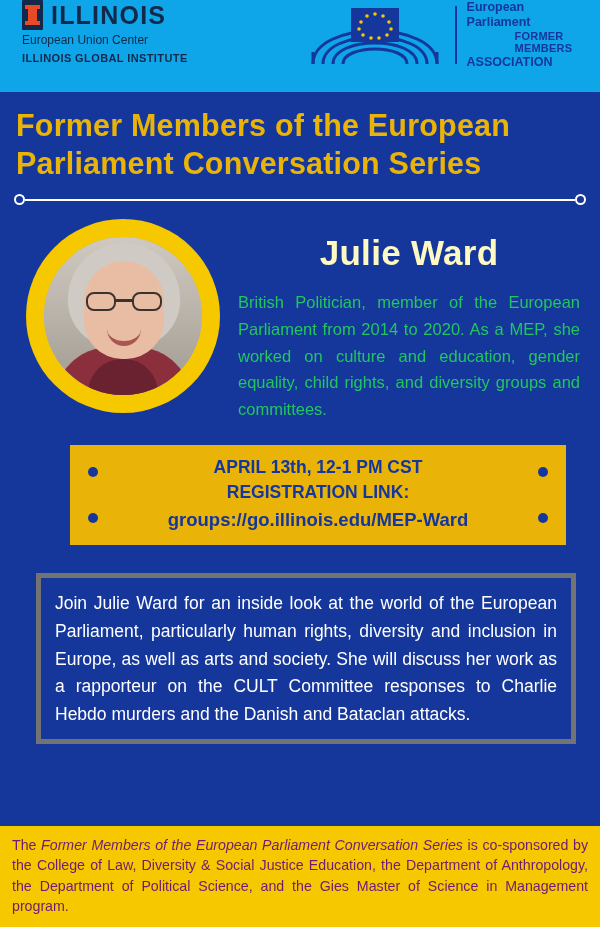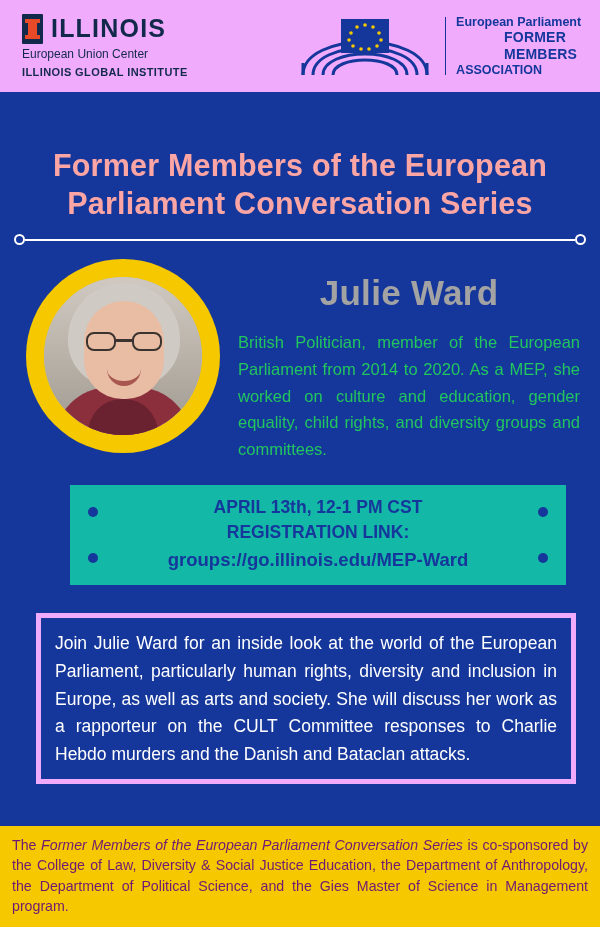--- a/index.html
+++ b/index.html
@@ -18,24 +18,24 @@
     width: 600px;
     height: 927px;
     background: #15379b;
     box-sizing: border-box;
     display: flex;
     flex-direction: column;
   }
 
   
   .header {
-    background: #f0abfc;
+    background: #0ea5e9;
     height: 92px;
     display: flex;
-    align-items: center;
+    align-items: flex-start;
     padding: 0 10px;
     box-sizing: border-box;
     position: relative;
   }
   .illinois-block {
     display: flex;
     flex-direction: column;
     justify-content: center;
     padding-left: 12px;
     width: 230px;
@@ -108,29 +108,28 @@
     width: 2px;
     height: 58px;
     background: #15379b;
     margin: 0 10px;
   }
   .ep-text {
     color: #15379b;
     line-height: 1.18;
   }
   .ep-text .l1 { font-size: 12.5px; font-weight: bold; }
-  .ep-text .l2 { font-size: 14px; font-weight: bold; letter-spacing: 0.2px; margin-left: 48px;}
+  .ep-text .l2 { font-size: 11px; font-weight: bold; letter-spacing: 0.2px; margin-left: 48px;}
   .ep-text .l3 { font-size: 12.5px; font-weight: bold; }
 
   
   .title-wrap {
-    text-align: center;
-    color: #fca5a5;
+    text-align: left;
+    color: #eab308;
     padding: 14px 16px 4px 16px;
-    margin-top: 40px;
   }
   .title-line {
     font-size: 30.5px;
     font-weight: bold;
     line-height: 1.25;
     letter-spacing: 0.2px;
   }
 
   .divider-row {
     display: flex;
@@ -236,39 +235,39 @@
     width: 70px; height: 36px;
     background: #6b2230;
     border-radius: 34px 34px 0 0;
   }
 
   .speaker-text {
     flex: 1;
     padding-left: 18px;
   }
   .speaker-name {
-    color: #a3a3a3;
+    color: #fef9c3;
     font-size: 35px;
     font-weight: bold;
     text-align: center;
     margin-top: 14px;
     margin-bottom: 16px;
     letter-spacing: 0.3px;
   }
   .speaker-bio {
     color: #22c55e;
     font-size: 16.5px;
     line-height: 1.62;
     text-align: justify;
     text-align-last: left;
   }
 
   
   .event-box {
-    background: #14b8a6;
+    background: #eab308;
     margin: 22px 34px 0 70px;
     padding: 10px 18px 12px 18px;
     display: flex;
     align-items: center;
     gap: 10px;
   }
   .ev-bullets {
     display: flex;
     flex-direction: column;
     justify-content: space-between;
@@ -286,21 +285,21 @@
     color: #15379b;
     font-weight: bold;
   }
   .ev-l1 { font-size: 17.5px; line-height: 1.45; }
   .ev-l2 { font-size: 17.5px; line-height: 1.45; }
   .ev-l3 { font-size: 18.5px; line-height: 1.5; }
 
   
   .desc-box {
     margin: 28px 24px 0 36px;
-    border: 5px solid #f0abfc;
+    border: 5px solid #737373;
     padding: 12px 14px 10px 14px;
   }
   .desc-text {
     color: #ffffff;
     font-size: 17.5px;
     line-height: 1.58;
     text-align: justify;
     text-align-last: left;
   }
 

